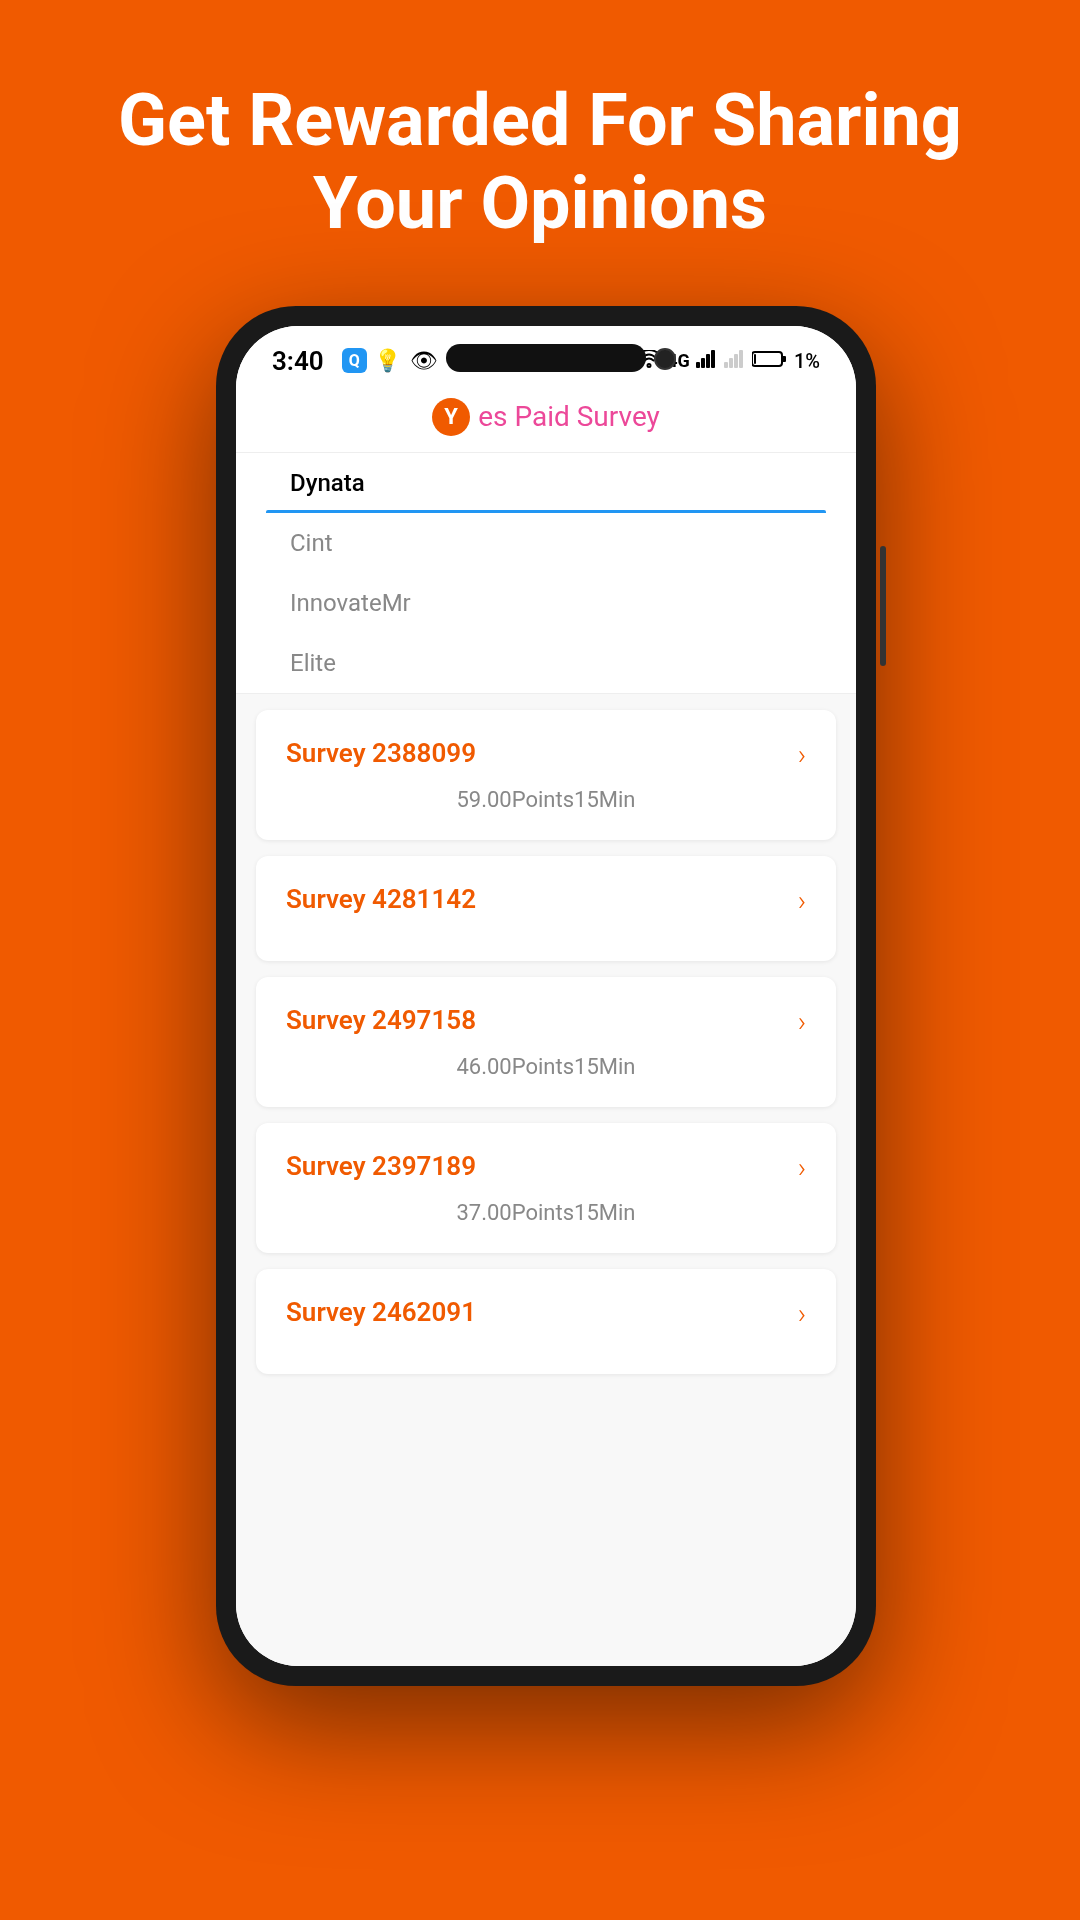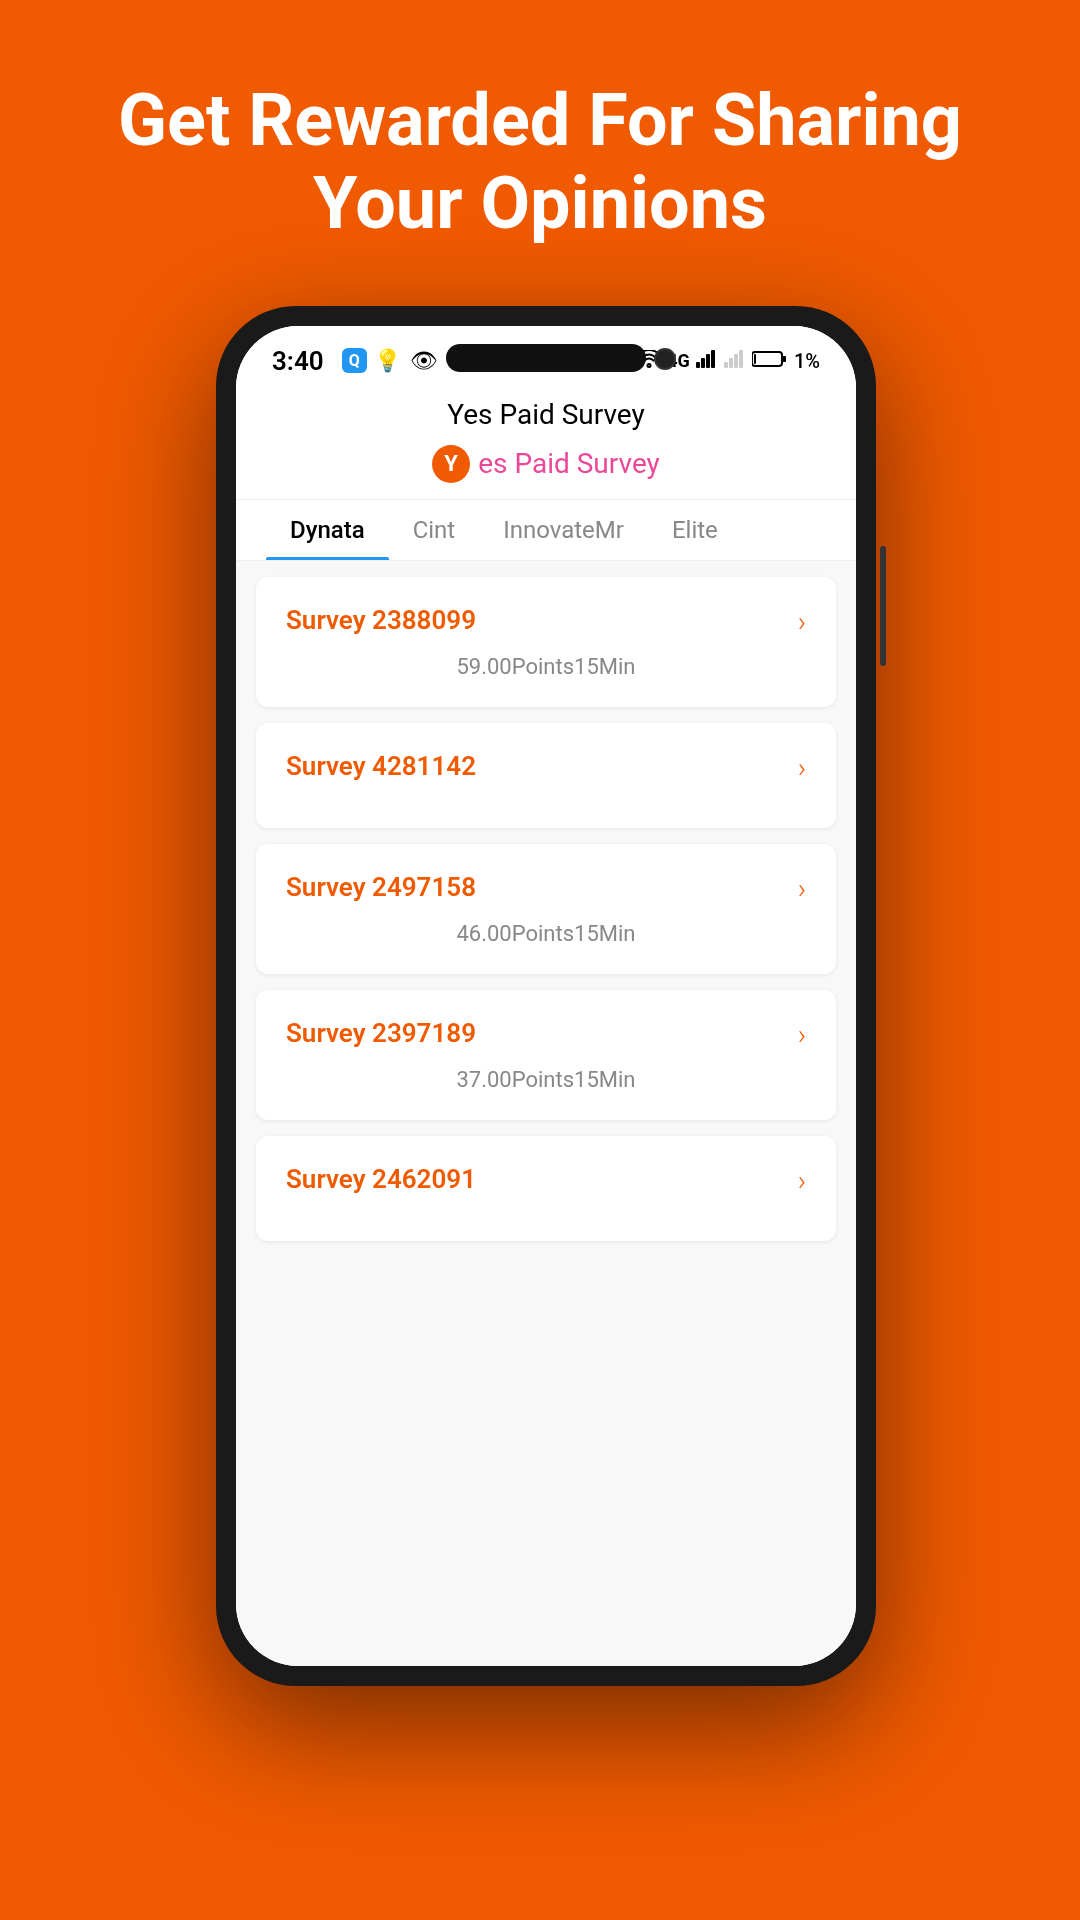--- a/index.html
+++ b/index.html
@@ -180,20 +180,21 @@
       color: #ec4899;
     }
 
     
     .tabs {
       display: flex;
       padding: 0 30px;
       border-bottom: 1px solid #eee;
       background: white;
       flex-shrink: 0;
+      flex-direction: column;
     }
 
     .tab {
       padding: 16px 24px;
       font-size: 24px;
       color: #888;
       cursor: pointer;
       position: relative;
       font-weight: 400;
     }
@@ -314,21 +315,20 @@
             <rect x="0" y="2" width="30" height="14" rx="3" stroke="#000" stroke-width="2" fill="none"></rect>
             <rect x="30" y="6" width="4" height="6" rx="1" fill="#000"></rect>
             <rect x="2" y="4" width="2" height="10" rx="1" fill="#000"></rect>
           </svg>
         </span>
         <span class="battery-text">1%</span>
       </div>
     </div>
 
     <div class="app-header">
-      <div class="app-title">Yes Paid Survey</div>
       <div class="app-brand">
         <div class="brand-logo">Y</div>
         <span class="brand-name">es Paid Survey</span>
       </div>
     </div>
 
     <div class="tabs">
       <div class="tab active">Dynata</div>
       <div class="tab">Cint</div>
       <div class="tab">InnovateMr</div>

